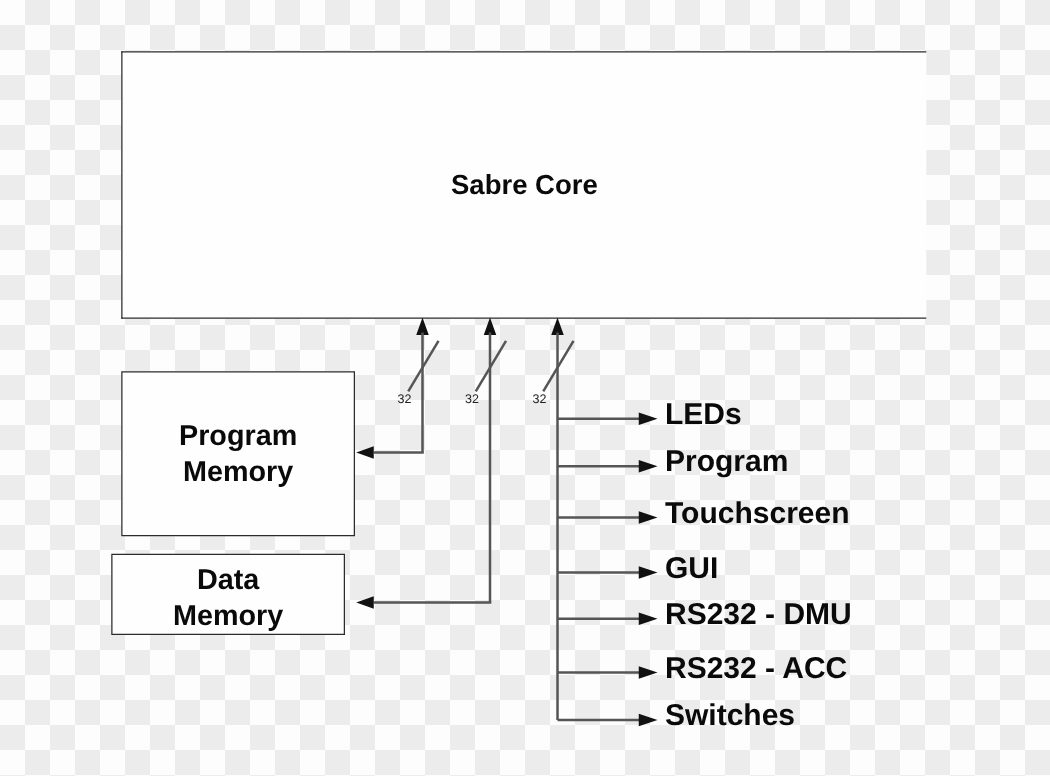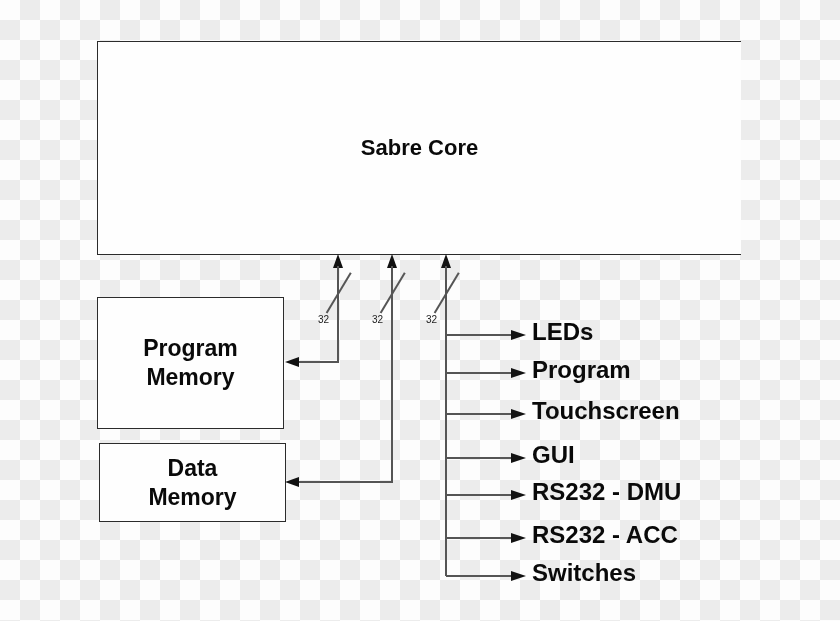--- a/index.html
+++ b/index.html
@@ -27,21 +27,21 @@
     color: #0a0a0a;
     font-weight: bold;
   }
   #sabre-core {
     left: 97px; top: 41px; width: 644px; height: 214px;
     border-right: none;
     font-size: 22px;
     align-items: center;
   }
   #program-memory { left: 97px; top: 297px; width: 187px; height: 132px; }
-  #data-memory   { left: 99px; top: 443px; width: 187px; height: 79px; }
+  #data-memory   { left: 89px; top: 443px; width: 187px; height: 65px; align-items: flex-end; }
   .mem-label { font-size: 23px; line-height: 29px; }
 
   .vline {
     position: absolute;
     width: 1.5px;
     background: #555555;
   }
   .hline {
     position: absolute;
     height: 1.5px;

